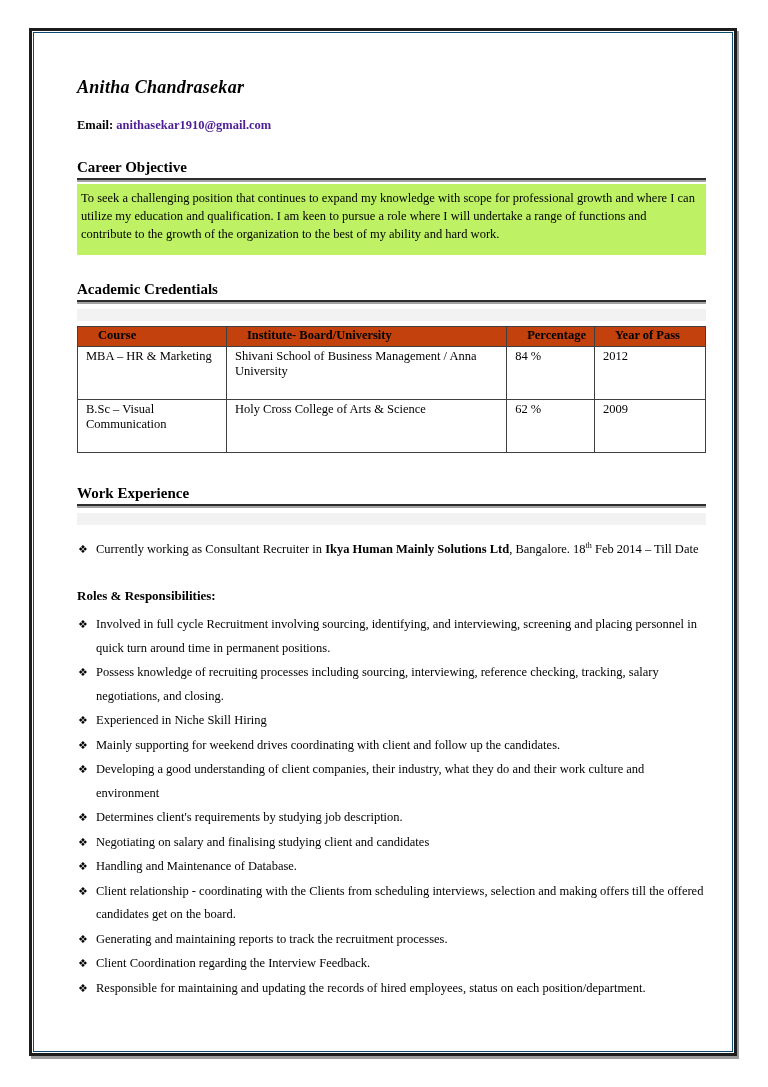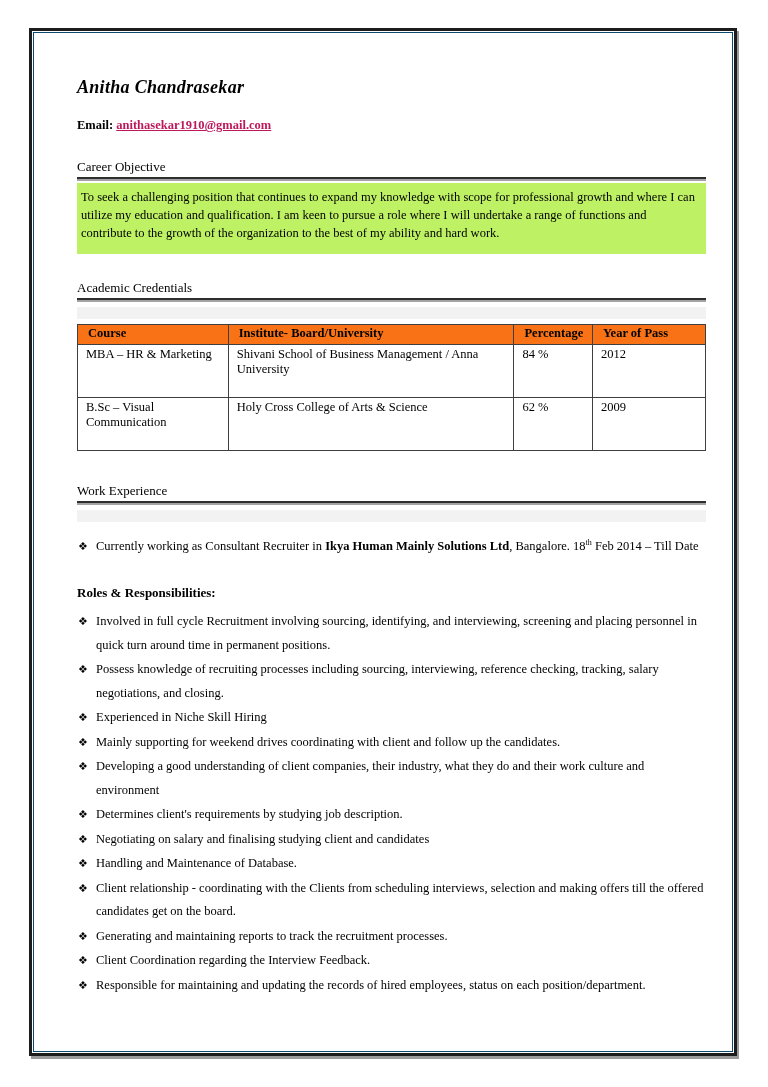--- a/index.html
+++ b/index.html
@@ -23,22 +23,22 @@
   }
   .content {
     position: absolute; inset: 0;
     padding: 44px 26px 0 43px;
   }
   .candidate-name {
     font-size: 18px; font-weight: bold; font-style: italic;
     margin: 0 0 20px 0; letter-spacing: 0.3px;
   }
   .email-line { font-size: 12.5px; font-weight: bold; margin-bottom: 26px; }
-  .email-link { color: #be185d; text-decoration: underline; cursor: pointer; }
-  .sec-heading { font-size: 13px; font-weight: normal; margin: 0 0 2px 0; }
+  .email-link { color: #4c1d95; cursor: pointer; }
+  .sec-heading { font-size: 15px; font-weight: bold; margin: 0 0 2px 0; }
   .rule {
     height: 1px;
     border-top: 2px solid #2e2e2e;
     border-bottom: 2px solid #a3a3a3;
     margin-bottom: 2px;
   }
   .objective-text {
     background: #bef264;
     font-size: 12.5px; line-height: 1.45;
     padding: 5px 6px 12px 4px;
@@ -47,21 +47,21 @@
   .shade-strip { background: #f2f2f2; height: 12px; margin-top: 5px; }
   .cred-table {
     width: 100%; border-collapse: collapse;
     font-size: 12.5px; margin-top: 5px; margin-bottom: 32px;
   }
   .cred-table th, .cred-table td {
     border: 1px solid #3f3f3f;
     text-align: left; vertical-align: top;
     padding: 2px 8px 20px 8px;
   }
-  .cred-table th { background: #f97316; font-weight: bold; padding: 1px 8px 3px 10px; }
+  .cred-table th { background: #c2410c; font-weight: bold; padding: 1px 8px 3px 20px; }
   .col-course { width: 24%; }
   .col-institute { width: 45.5%; }
   .col-pct { width: 12.5%; }
   .col-year { width: 18%; }
   .cred-table td { height: 44px; }
   .bullet-item {
     position: relative; padding-left: 19px;
     font-size: 12.5px; line-height: 25px;
   }
   .bullet-glyph {

